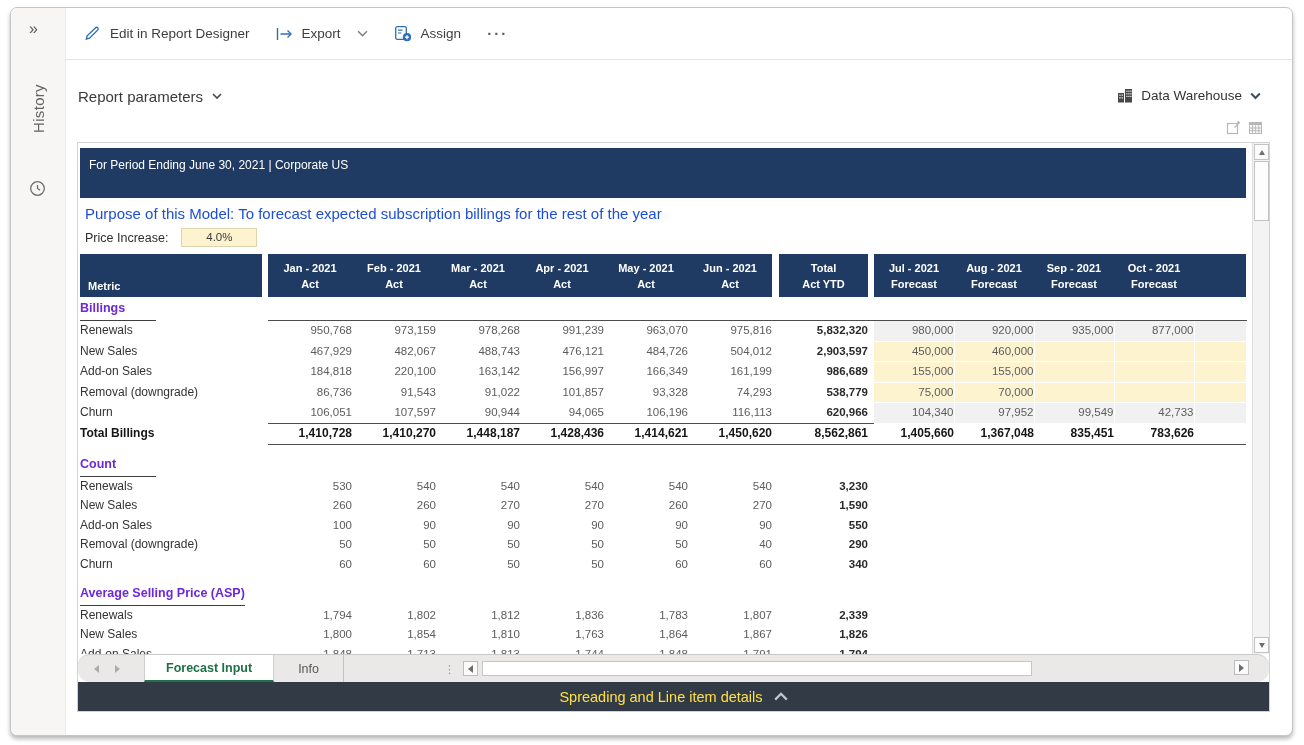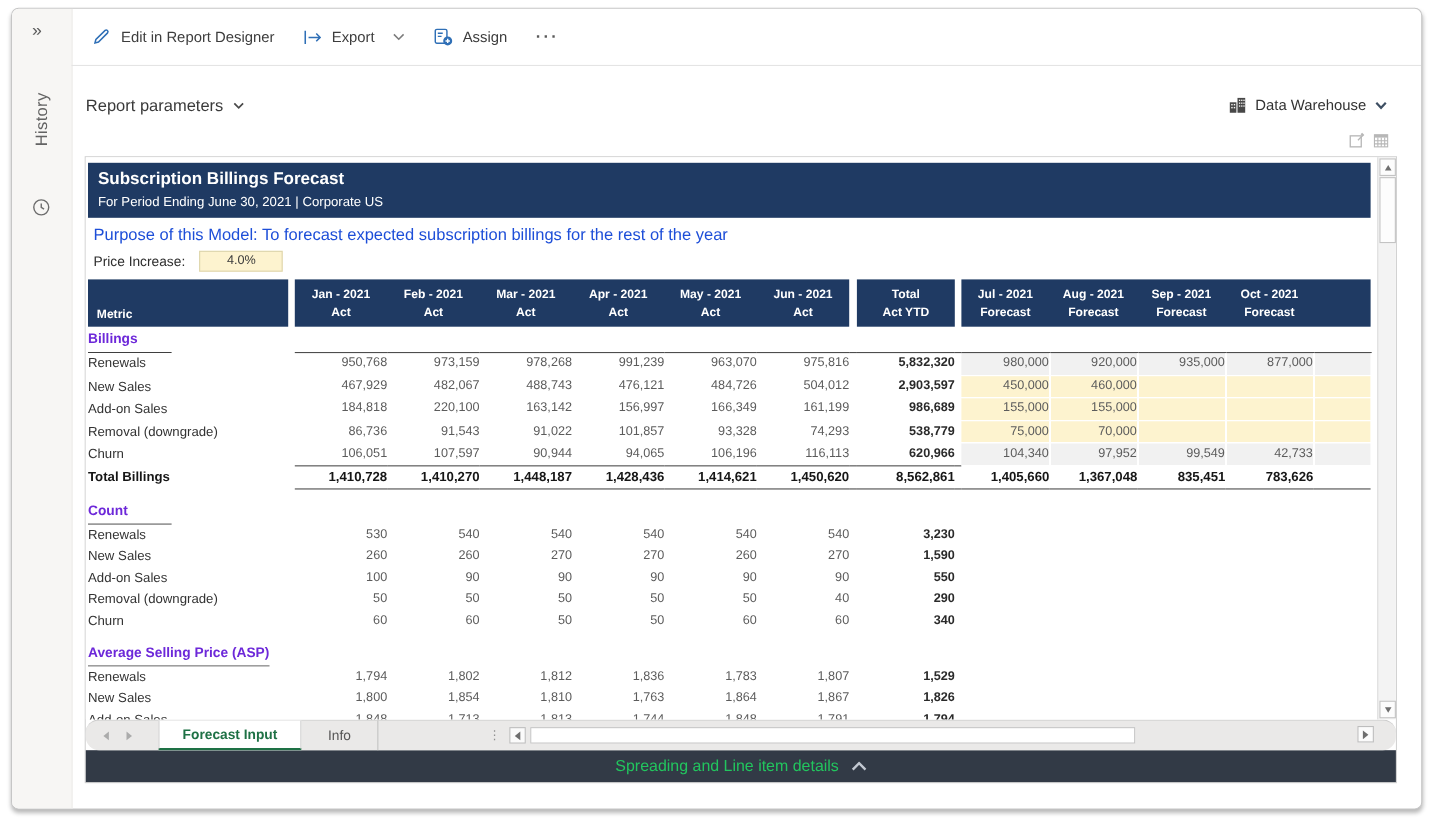--- a/index.html
+++ b/index.html
@@ -96,21 +96,21 @@
               padding:0 21px;display:flex;align-items:center;cursor:pointer;}
   .tab{padding:0 24px;color:#565656;display:flex;align-items:center;border-right:1px solid #c2c2c2;cursor:pointer;}
   .hdots{align-self:center;margin-left:100px;color:#8f8f8f;font-size:11px;line-height:10px;cursor:grab;}
   .hbtn{align-self:center;margin-left:8px;width:15px;height:15px;background:#fbfbfb;border:1px solid #bdbdbd;
         display:flex;align-items:center;justify-content:center;cursor:pointer;box-sizing:border-box;}
   .htrack{align-self:center;margin-left:4px;width:548px;height:13px;background:#fff;border:1px solid #c6c6c6;cursor:pointer;}
   .hbtn-r{position:absolute;right:20px;top:5px;}
 
   
   .darkbar{height:29px;background:var(--bar);display:flex;align-items:center;justify-content:center;
-           gap:11px;color:#22c55e;font-size:14.5px;cursor:pointer;}
+           gap:11px;color:#fde047;font-size:14.5px;cursor:pointer;}
 </style>
 </head>
 <body>
 
 <div class="screen">
   <div class="window">
 
     <div class="histbar">
       <div class="collapse">»</div>
       <div class="histlabel">History</div>
@@ -219,21 +219,20 @@
             <path d="M1.5 8h12M1.5 10.8h12M4.6 5.1v8.4M7.7 5.1v8.4M10.8 5.1v8.4" stroke="#b7b7b7"></path>
             </svg>
         </span>
       </div>
 
       <div class="sheet">
         <div class="sheet-view">
           <div class="canvas">
 
             <div class="banner">
-              <div class="t1">Subscription Billings Forecast</div>
               <div class="t2">For Period Ending June 30, 2021 | Corporate US</div>
             </div>
 
             <div class="purpose">Purpose of this Model: To forecast expected subscription billings for the rest of the year</div>
 
             <div class="pricerow">
               <span>Price Increase:</span>
               <span class="pricecell">4.0%</span>
             </div>
 
@@ -557,21 +556,21 @@
                   </tr>
                   <tr>
                     <td class="metric">Renewals</td>
                     <td class="num">1,794</td>
                     <td class="num">1,802</td>
                     <td class="num">1,812</td>
                     <td class="num">1,836</td>
                     <td class="num">1,783</td>
                     <td class="num">1,807</td>
                     <td class="g"></td>
-                    <td class="tot">1,529</td>
+                    <td class="tot">2,339</td>
                     <td class="g2"></td>
                     <td class="fc"></td>
                     <td class="fc"></td>
                     <td class="fc"></td>
                     <td class="fc"></td>
                     <td class="part"></td>
                   </tr>
                   <tr>
                     <td class="metric">New Sales</td>
                     <td class="num">1,800</td>

